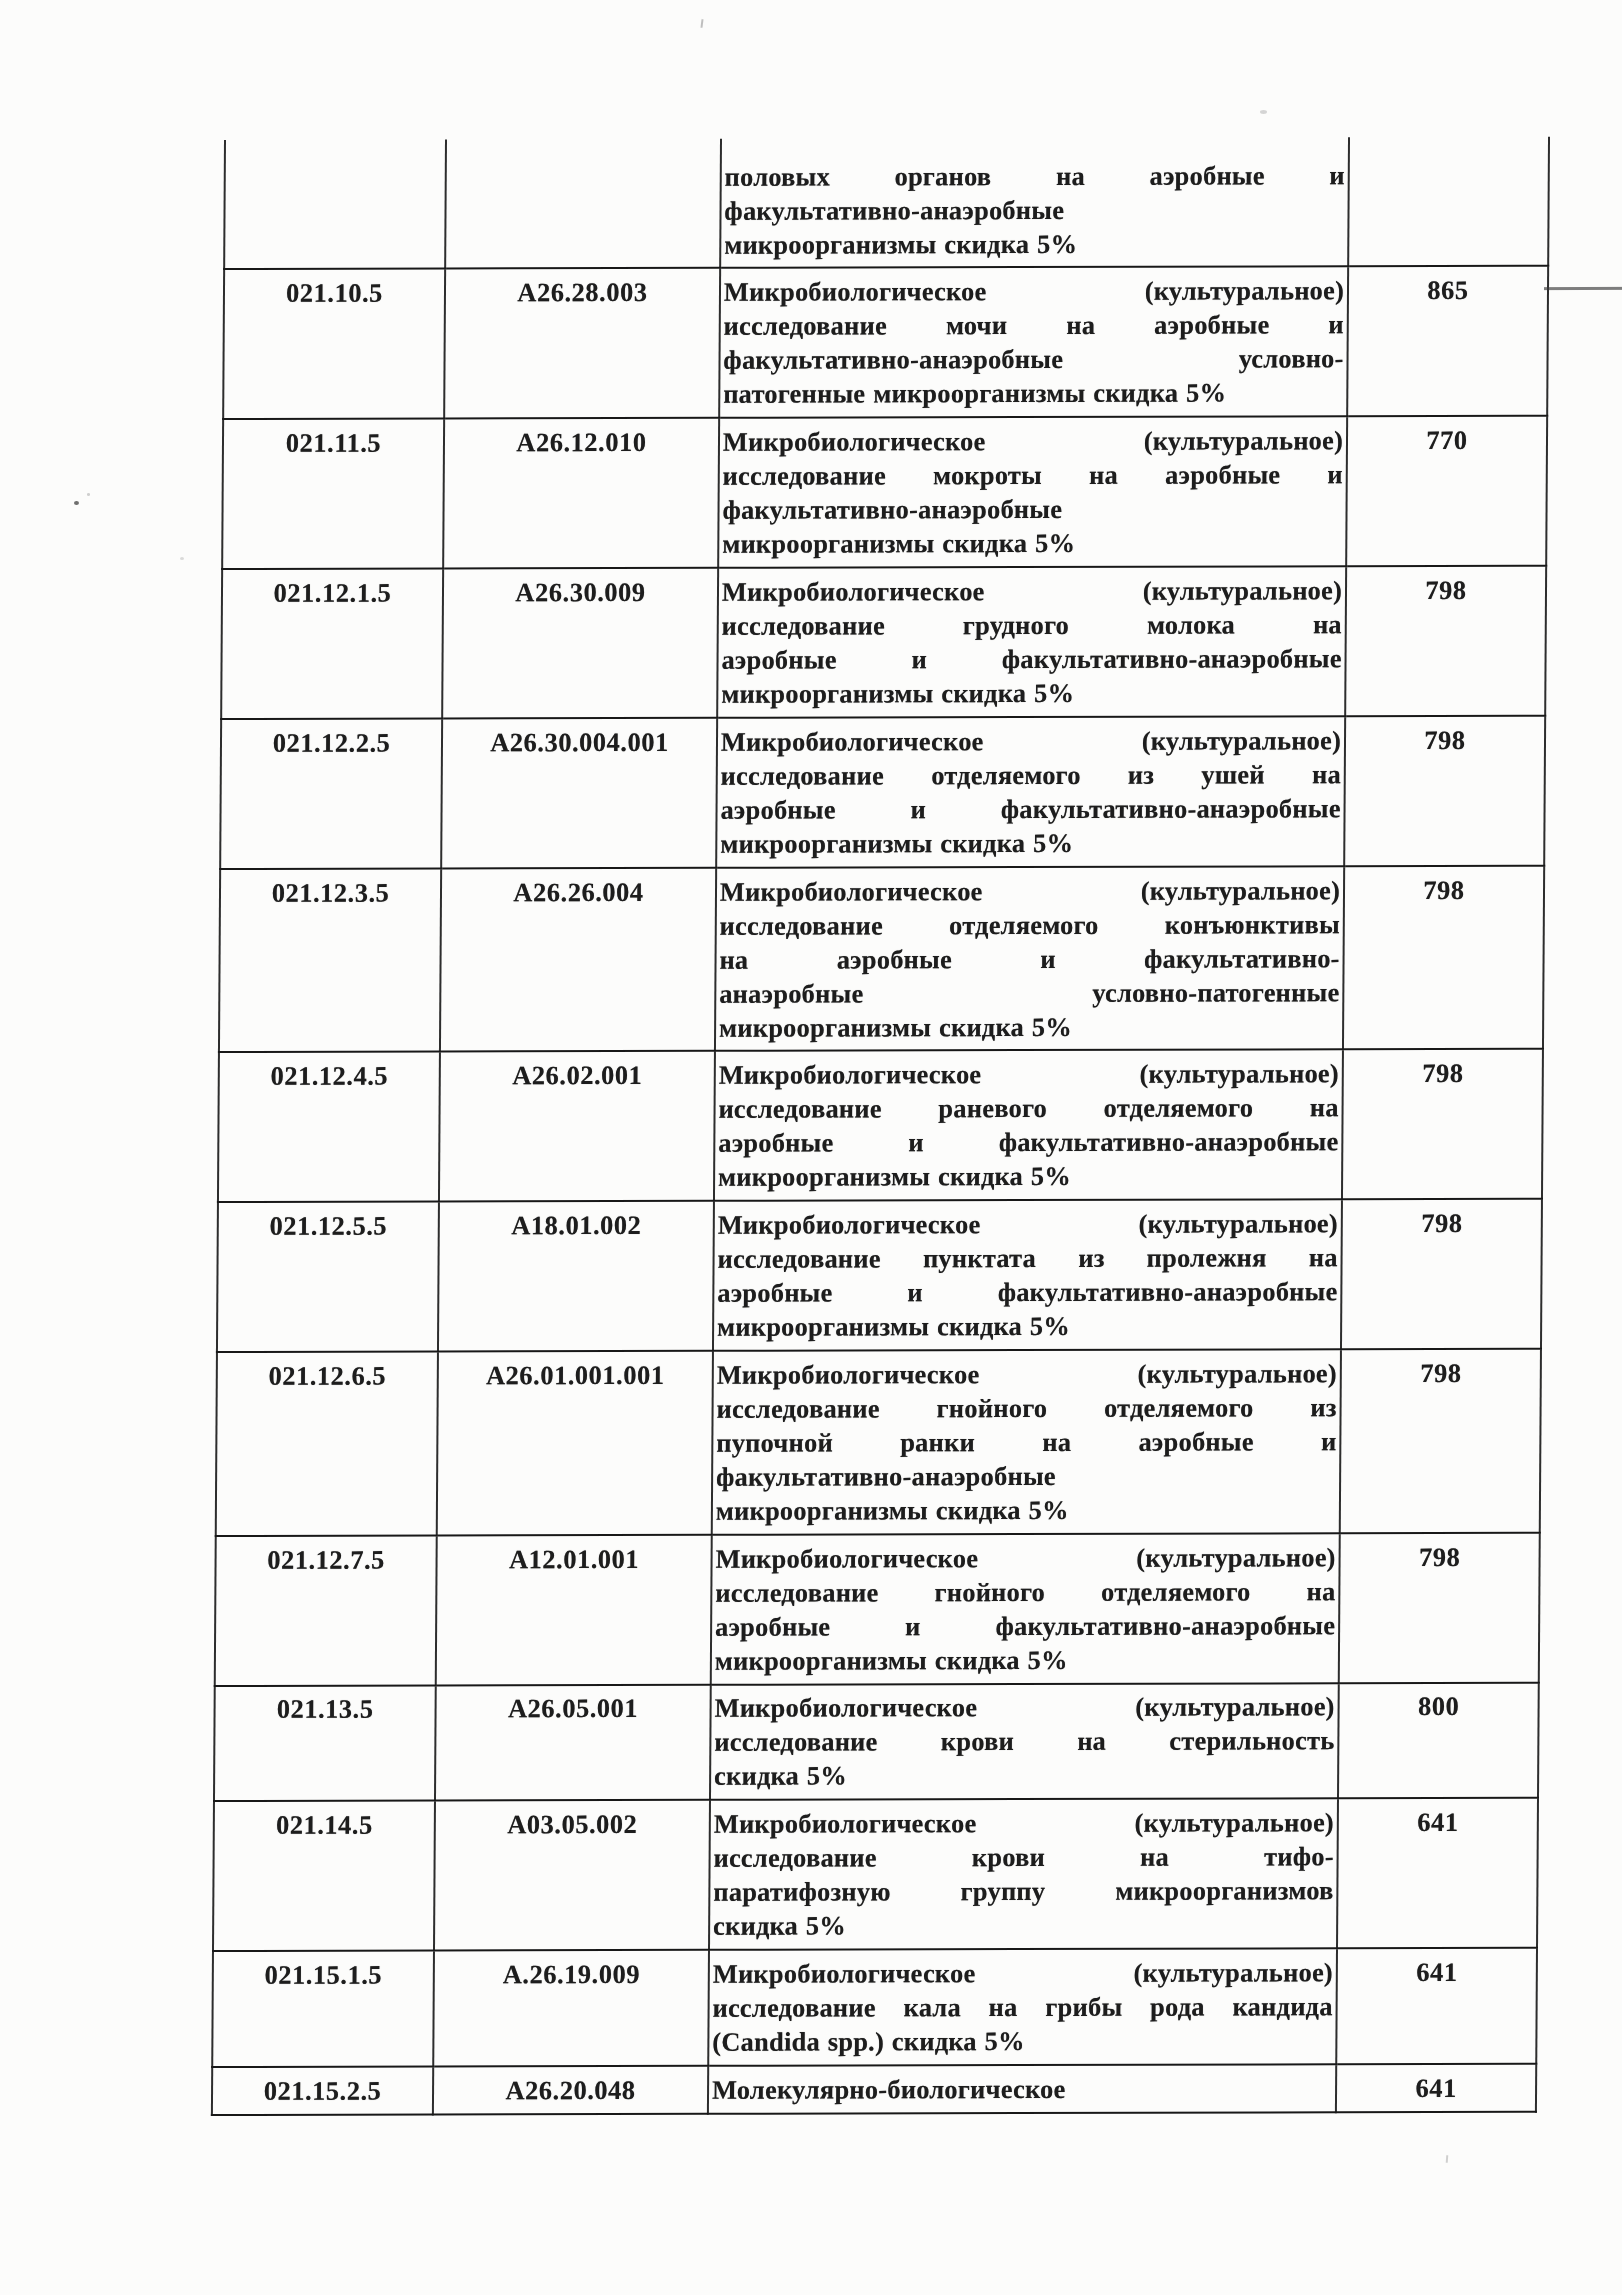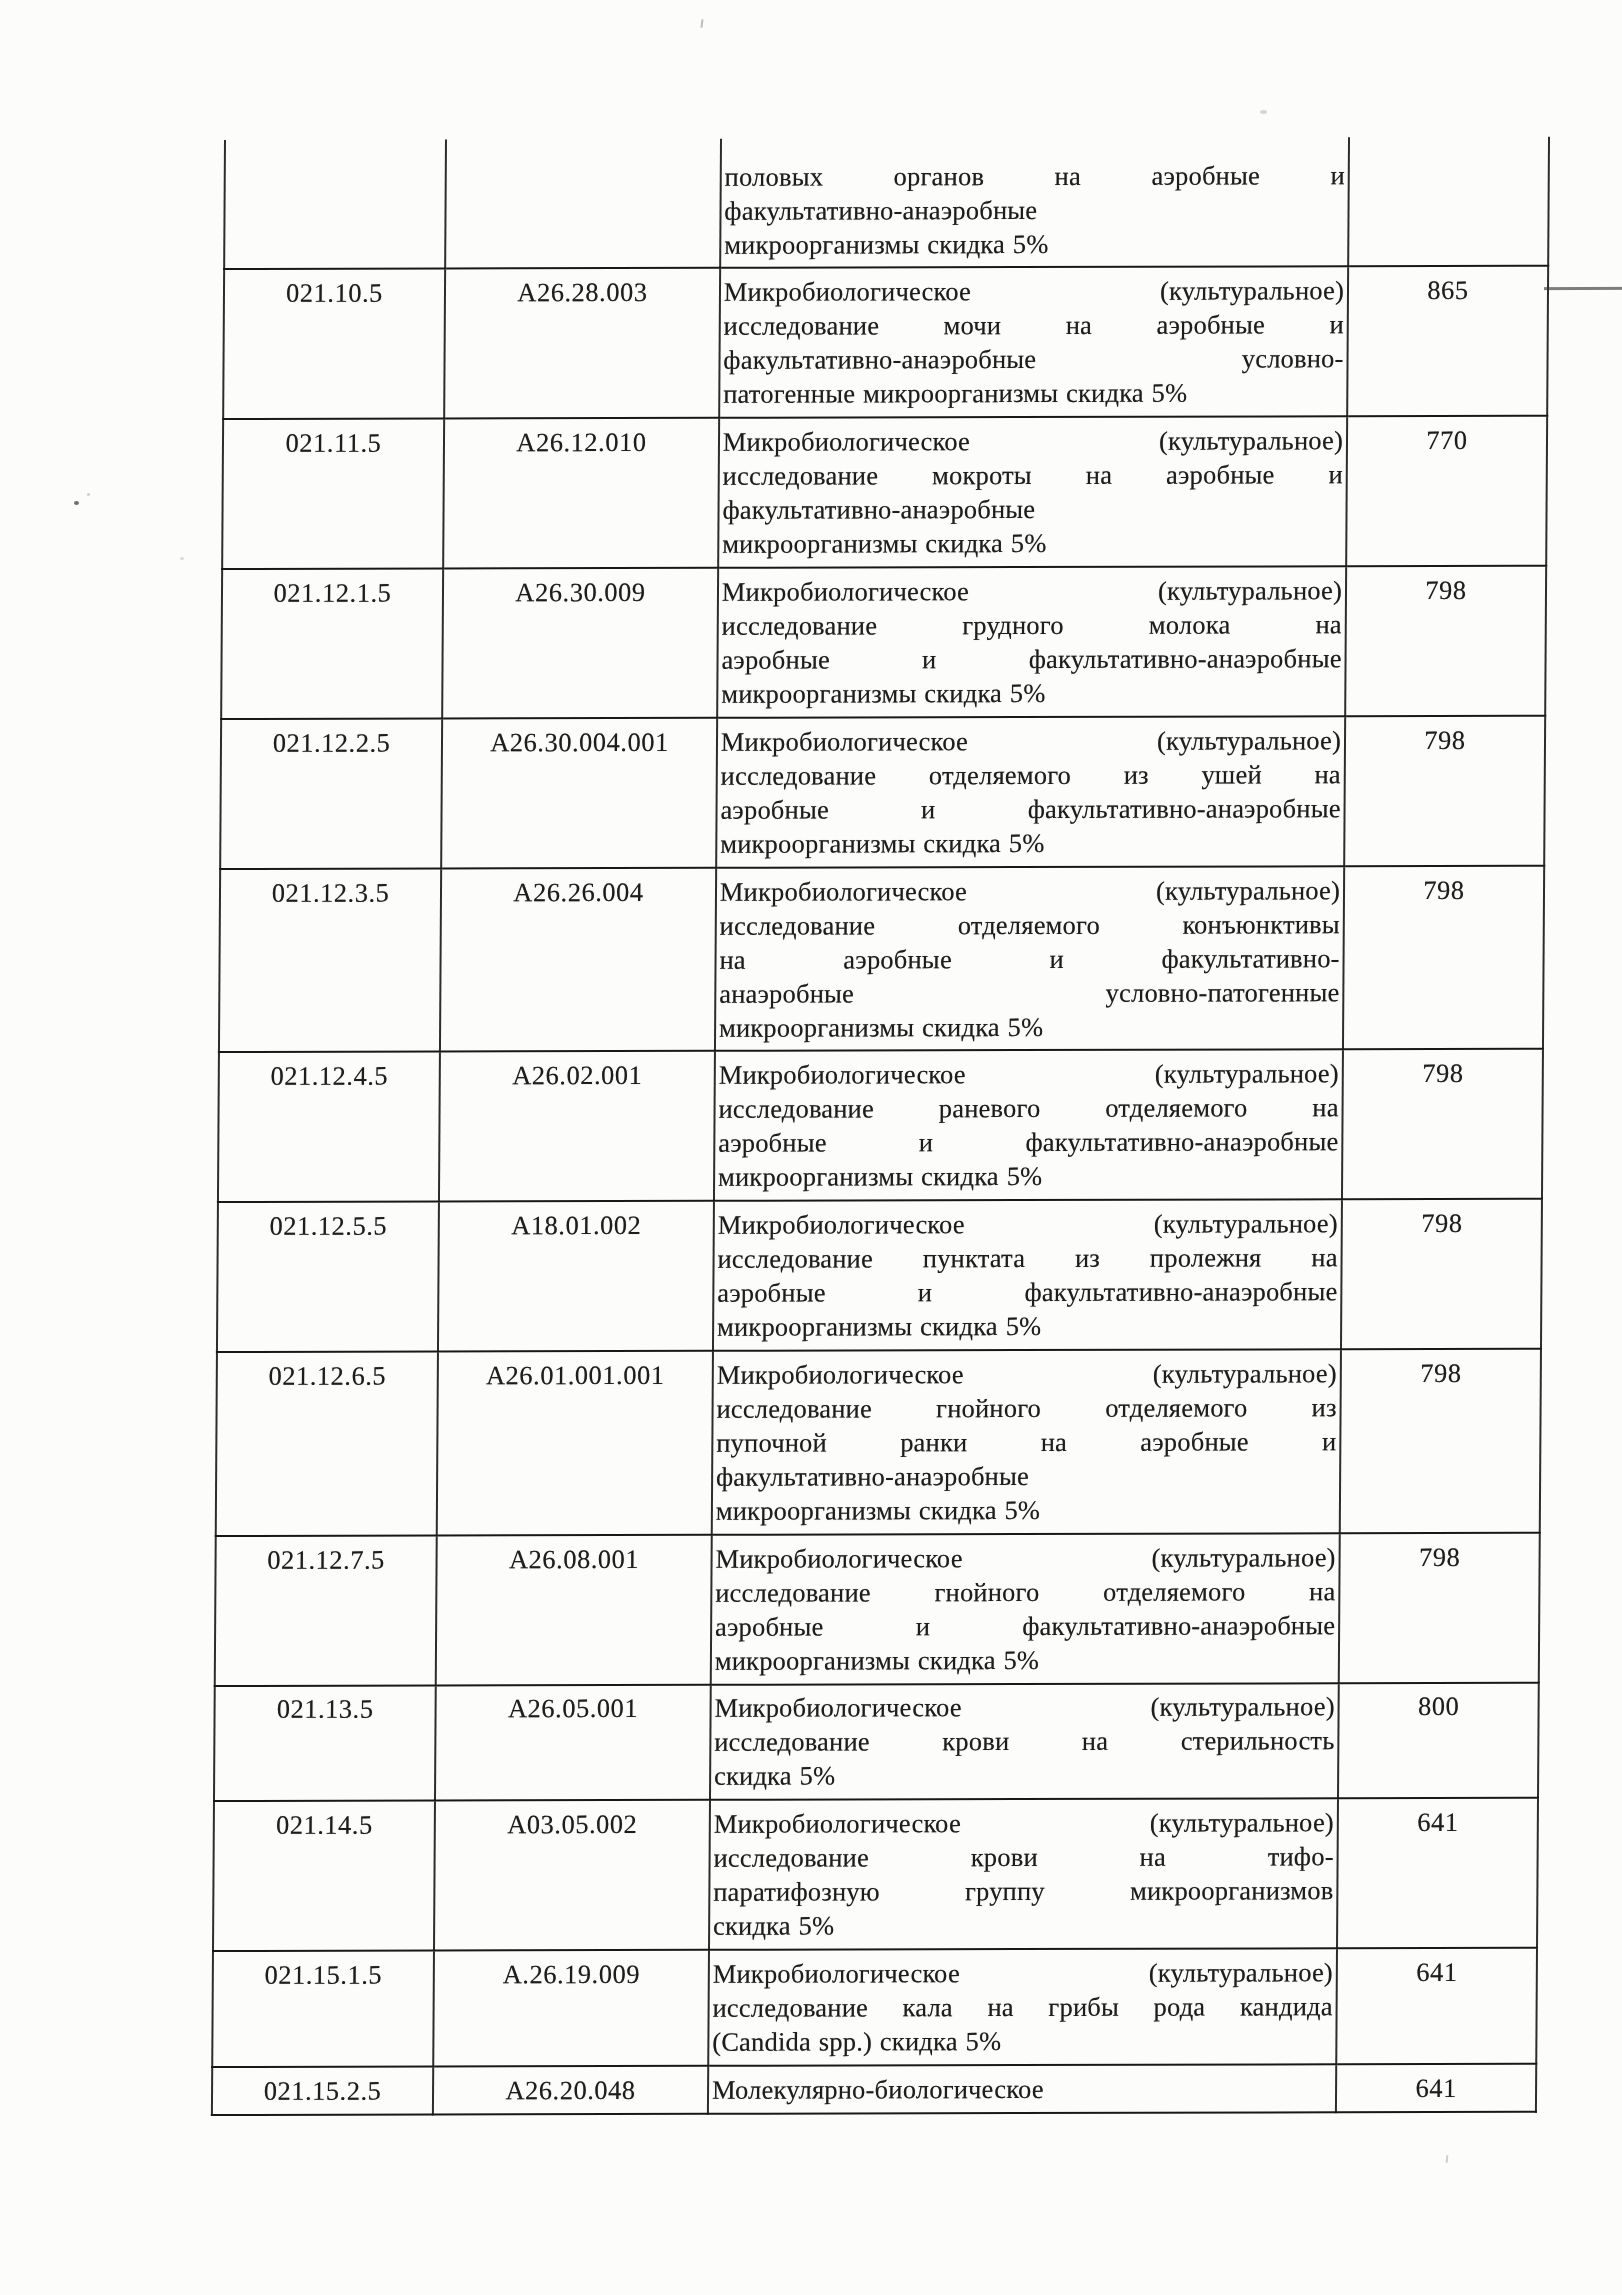--- a/index.html
+++ b/index.html
@@ -11,20 +11,21 @@
     width: 1623px;
     height: 2295px;
     position: relative;
     overflow: hidden;
     background: #fcfcfb;
     font-family: "Liberation Serif", "DejaVu Serif", serif;
   }
   .sheet {
     position: absolute;
     inset: 0;
+    font-weight: bold;
   }
   
   table.doc-table {
     position: absolute;
     left: 224px;
     top: 140px;
     width: 1324px;
     border-collapse: collapse;
     table-layout: fixed;
     transform: skewX(-0.38deg) skewY(-0.14deg);
@@ -186,21 +187,21 @@
             <div class="dline">Микробиологическое (культуральное)</div>
             <div class="dline">исследование гнойного отделяемого из</div>
             <div class="dline">пупочной ранки на аэробные и</div>
             <div class="dline">факультативно-анаэробные</div>
             <div class="dline final">микроорганизмы скидка 5%</div>
           </td>
           <td class="cell-center">798</td>
         </tr>
         <tr>
           <td class="cell-center">021.12.7.5</td>
-          <td class="cell-center">А26.08.001</td>
+          <td class="cell-center">А12.01.001</td>
           <td class="cell-desc">
             <div class="dline">Микробиологическое (культуральное)</div>
             <div class="dline">исследование гнойного отделяемого на</div>
             <div class="dline">аэробные и факультативно-анаэробные</div>
             <div class="dline final">микроорганизмы скидка 5%</div>
           </td>
           <td class="cell-center">798</td>
         </tr>
         <tr>
           <td class="cell-center">021.13.5</td>

